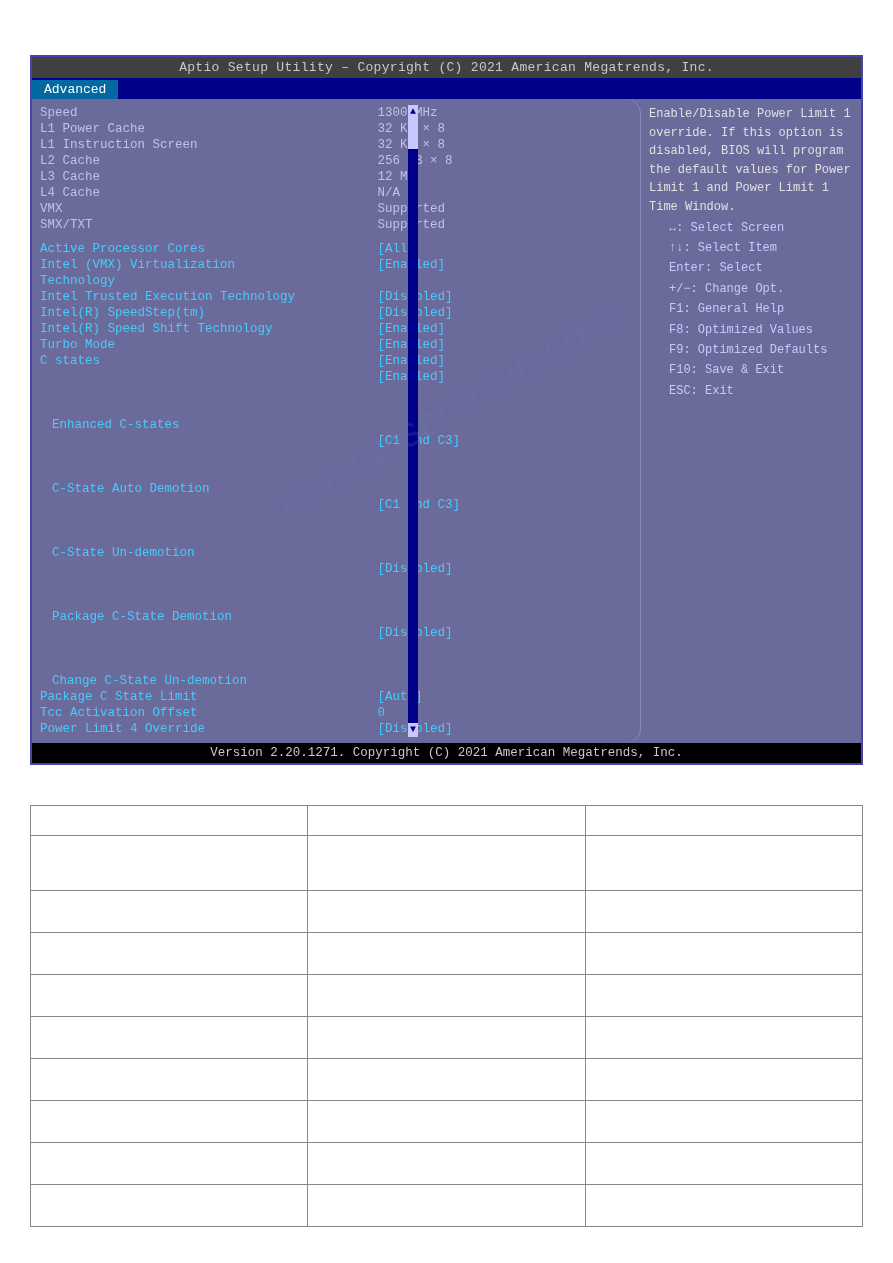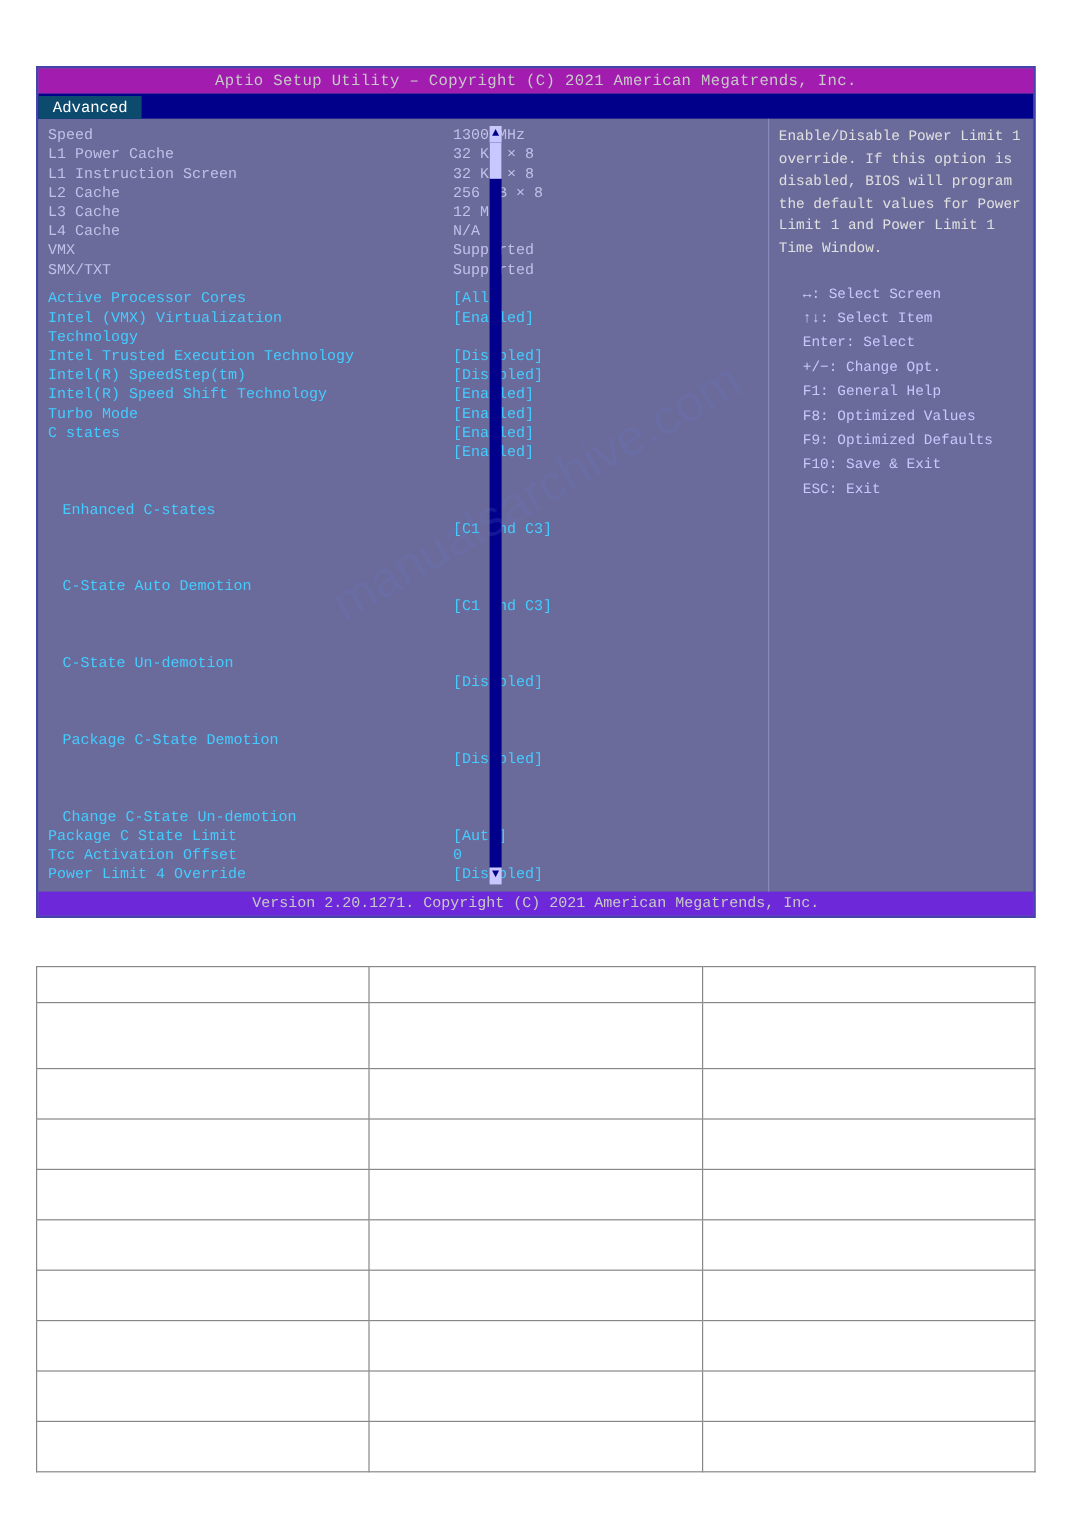--- a/index.html
+++ b/index.html
@@ -13,69 +13,70 @@
 
     
     .bios-container {
       background: #6b6b9b;
       border: 2px solid #4444aa;
       margin: 55px 30px 0 30px;
       position: relative;
     }
 
     .bios-title-bar {
-      background: #a21caf;
+      background: #404040;
       color: #c8c8c8;
       text-align: center;
       padding: 3px 6px;
       font-size: 13px;
       letter-spacing: 0.3px;
     }
 
     .bios-tab-bar {
       background: #00008b;
       padding: 2px 0 0 0;
       display: flex;
     }
 
     .bios-tab {
-      background: #0c4a6e;
+      background: #0369a1;
       color: #fff;
       padding: 2px 12px;
       font-size: 13px;
       cursor: default;
     }
 
     .bios-body {
       display: flex;
       background: #6b6b9b;
       min-height: 420px;
     }
 
     .bios-main {
       flex: 1;
       padding: 6px 8px;
       border-right: 1px solid #8888bb;
       position: relative;
       overflow: hidden;
+      border-radius: 15px;
     }
 
     .bios-help {
       width: 220px;
       padding: 6px 8px;
       color: #d0d0d0;
       font-size: 12px;
       line-height: 1.5;
     }
 
     .bios-help .help-text {
       color: #e0e0e0;
       font-size: 12px;
       line-height: 1.55;
-      margin-bottom: 18px;
+      margin-bottom: 1px;
     }
 
     .bios-help .help-keys {
       color: #c8c8ff;
       font-size: 12px;
       line-height: 1.7;
       margin-left: 20px;
     }
 
     .bios-row {
@@ -156,21 +157,21 @@
       color: #00008b;
       background: #c8c8ff;
       width: 10px;
       text-align: center;
       font-size: 10px;
       line-height: 14px;
       cursor: pointer;
     }
 
     .bios-status-bar {
-      background: #6d28d9;
+      background: #000000;
       color: #c8c8c8;
       text-align: center;
       padding: 3px 6px;
       font-size: 12.5px;
     }
 
     
     .watermark {
       position: absolute;
       top: 50%;

